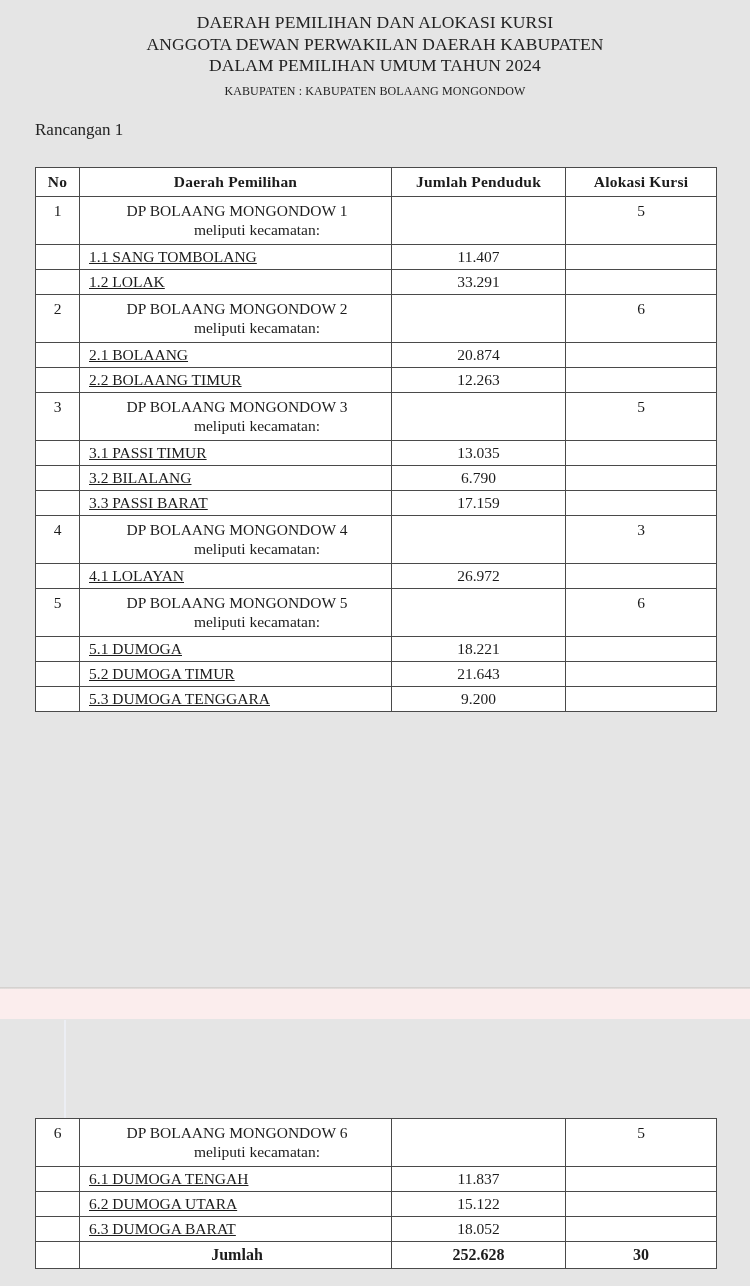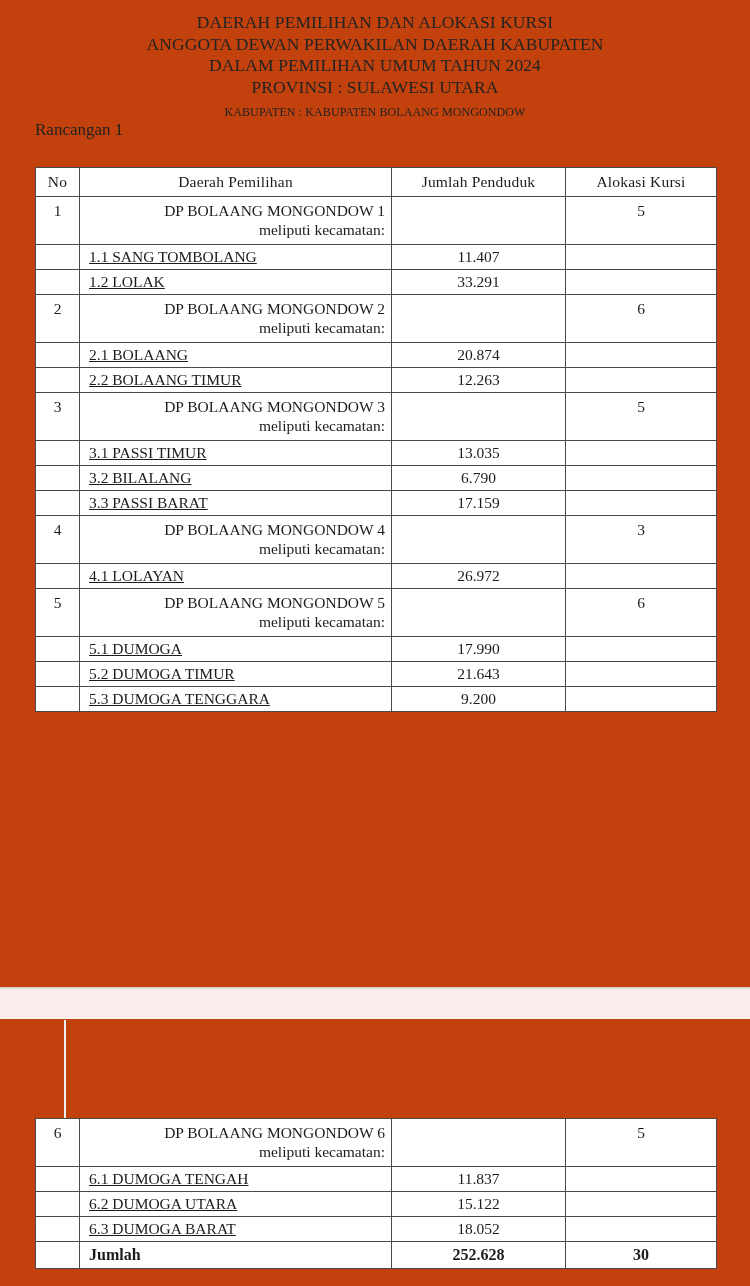--- a/index.html
+++ b/index.html
@@ -8,21 +8,21 @@
     height: 1286px;
     background: #ffffff;
     font-family: "Liberation Serif", "DejaVu Serif", serif;
     color: #1c1c1c;
     overflow: hidden;
   }
   .page {
     position: relative;
     width: 750px;
     height: 1286px;
-    background: #c2410c;
+    background: #e5e5e5;
   }
 
   
   .title-block {
     position: absolute;
     top: 12px;
     left: 0;
     width: 750px;
     text-align: center;
   }
@@ -71,52 +71,52 @@
   table.dapil th,
   table.dapil td {
     border: 1px solid #4a4a4a;
     font-size: 15.5px;
     line-height: 19px;
     color: #1c1c1c;
     vertical-align: top;
   }
   table.dapil thead th {
     text-align: center;
-    font-weight: normal;
+    font-weight: bold;
     font-size: 15.5px;
     padding: 4px 2px 5px;
     letter-spacing: 0.2px;
     vertical-align: middle;
     border-bottom-width: 1px;
   }
 
   
   tr.section td { padding: 4px 6px 5px; height: 45px; }
   tr.section td.no      { text-align: center; }
-  tr.section td.dapil   { text-align: right; padding-left: 9px; }
+  tr.section td.dapil   { text-align: center; padding-left: 9px; }
   tr.section td.kursi   { text-align: center; }
   .sec-l1 { display: block; white-space: nowrap; }
   .sec-l2 { display: block; white-space: nowrap; margin-left: 40px; }
 
   
   tr.sub td { padding: 2px 6px 3px; height: 24px; vertical-align: middle; }
   tr.sub td.no    { text-align: center; }
   tr.sub td.dapil { text-align: left; padding-left: 9px; white-space: nowrap; text-decoration: underline; }
   tr.sub td.jml   { text-align: center; }
   tr.sub td.kursi { text-align: center; }
 
   
   tr.total td {
     padding: 3px 6px 4px;
     height: 26px;
     vertical-align: middle;
     font-weight: bold;
     font-size: 16px;
   }
-  tr.total td.dapil { text-align: left; padding-left: 9px; }
+  tr.total td.dapil { text-align: center; padding-left: 9px; }
   tr.total td.jml   { text-align: center; }
   tr.total td.kursi { text-align: center; }
 
   
   .break-line {
     position: absolute;
     left: 0;
     top: 987px;
     width: 750px;
     height: 2px;
@@ -143,21 +143,20 @@
 </style>
 </head>
 <body>
 
 <div class="page">
 
   <div class="title-block">
     <div class="title-line">DAERAH PEMILIHAN DAN ALOKASI KURSI</div>
     <div class="title-line">ANGGOTA DEWAN PERWAKILAN DAERAH KABUPATEN</div>
     <div class="title-line">DALAM PEMILIHAN UMUM TAHUN 2024</div>
-    <div class="title-line">PROVINSI : SULAWESI UTARA</div>
     <div class="title-line kab">KABUPATEN : KABUPATEN BOLAANG MONGONDOW</div>
   </div>
 
   <div class="rancangan">Rancangan 1</div>
 
   <div class="tbl-wrap top">
     <table class="dapil">
       <colgroup>
         <col class="c-no">
           <col class="c-dapil">
@@ -267,21 +266,21 @@
           <td class="dapil">
             <span class="sec-l1">DP BOLAANG MONGONDOW 5</span>
             <span class="sec-l2">meliputi kecamatan:</span>
           </td>
           <td class="jml"></td>
           <td class="kursi">6</td>
         </tr>
         <tr class="sub">
           <td class="no"></td>
           <td class="dapil">5.1 DUMOGA</td>
-          <td class="jml">17.990</td>
+          <td class="jml">18.221</td>
           <td class="kursi"></td>
         </tr>
         <tr class="sub">
           <td class="no"></td>
           <td class="dapil">5.2 DUMOGA TIMUR</td>
           <td class="jml">21.643</td>
           <td class="kursi"></td>
         </tr>
         <tr class="sub">
           <td class="no"></td>

